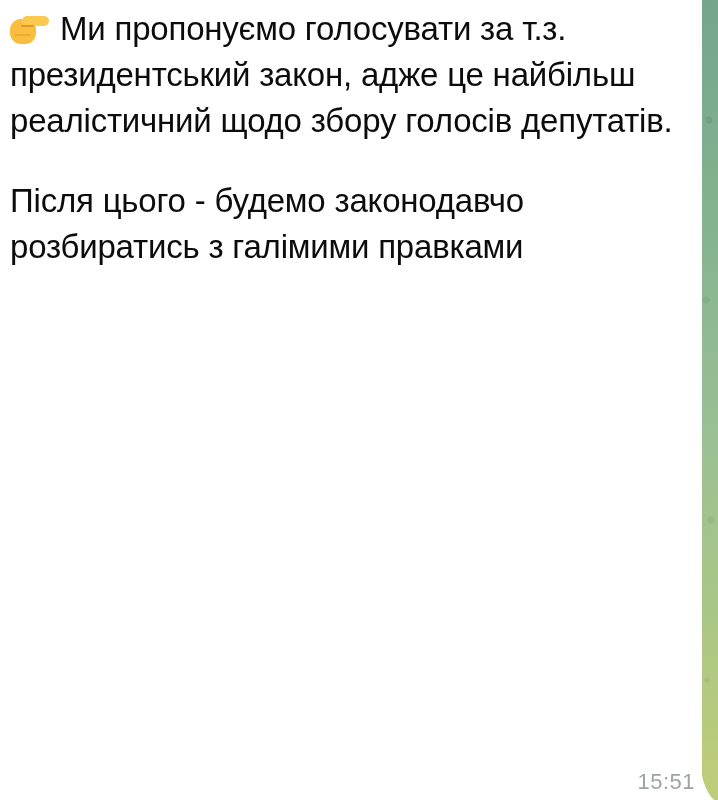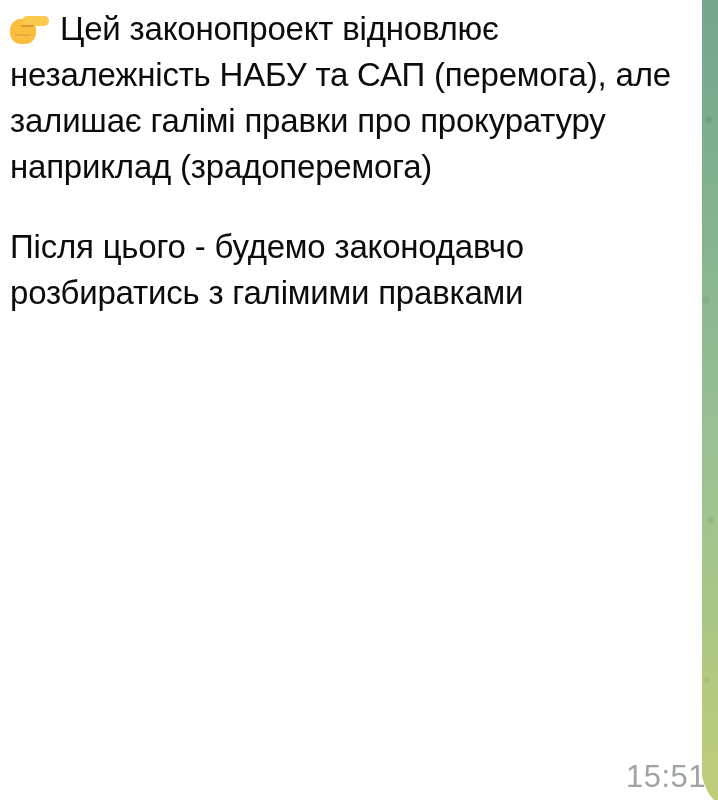--- a/index.html
+++ b/index.html
@@ -58,48 +58,47 @@
 
   .emoji {
     display: inline-block;
     vertical-align: -5px;
     margin-right: 10px;
   }
   .emoji svg { display: block; }
 
   .timestamp {
     position: absolute;
-    right: 12px;
+    right: 23px;
     bottom: 5px;
-    font-size: 31px;
+    font-size: 22px;
     color: #9ea3a6;
     letter-spacing: 0.5px;
   }
 </style>
 </head>
 <body>
 
 <div class="chat-screen">
 
   <div class="bubble">
 
-
     <div class="para">
       <span class="emoji">
         <svg width="40" height="34" viewBox="0 0 40 34">
           <rect x="0" y="8" width="26" height="25" rx="11" fill="#f9be3d"></rect>
           <rect x="12" y="5" width="27" height="10" rx="5" fill="#fbc94e"></rect>
           <path d="M12 15 h11" stroke="#e0962e" stroke-width="2" stroke-linecap="round" fill="none"></path>
           <path d="M6 24 h14" stroke="#eda93a" stroke-width="2" stroke-linecap="round" fill="none"></path>
         </svg>
-      </span><span class="para-text">Цей законопроект відновлює
-незалежність НАБУ та САП (перемога), але
-залишає галімі правки про прокуратуру
-наприклад (зрадоперемога)</span>
+      </span><span class="para-text">Ми пропонуємо голосувати за т.з.
+президентський закон, адже це найбільш
+реалістичний щодо збору голосів депутатів.</span>
     </div>
+
 
 
     <div class="para">
       <span class="para-text">Після цього - будемо законодавчо
 розбиратись з галімими правками</span>
     </div>
 
 
   </div>
 

